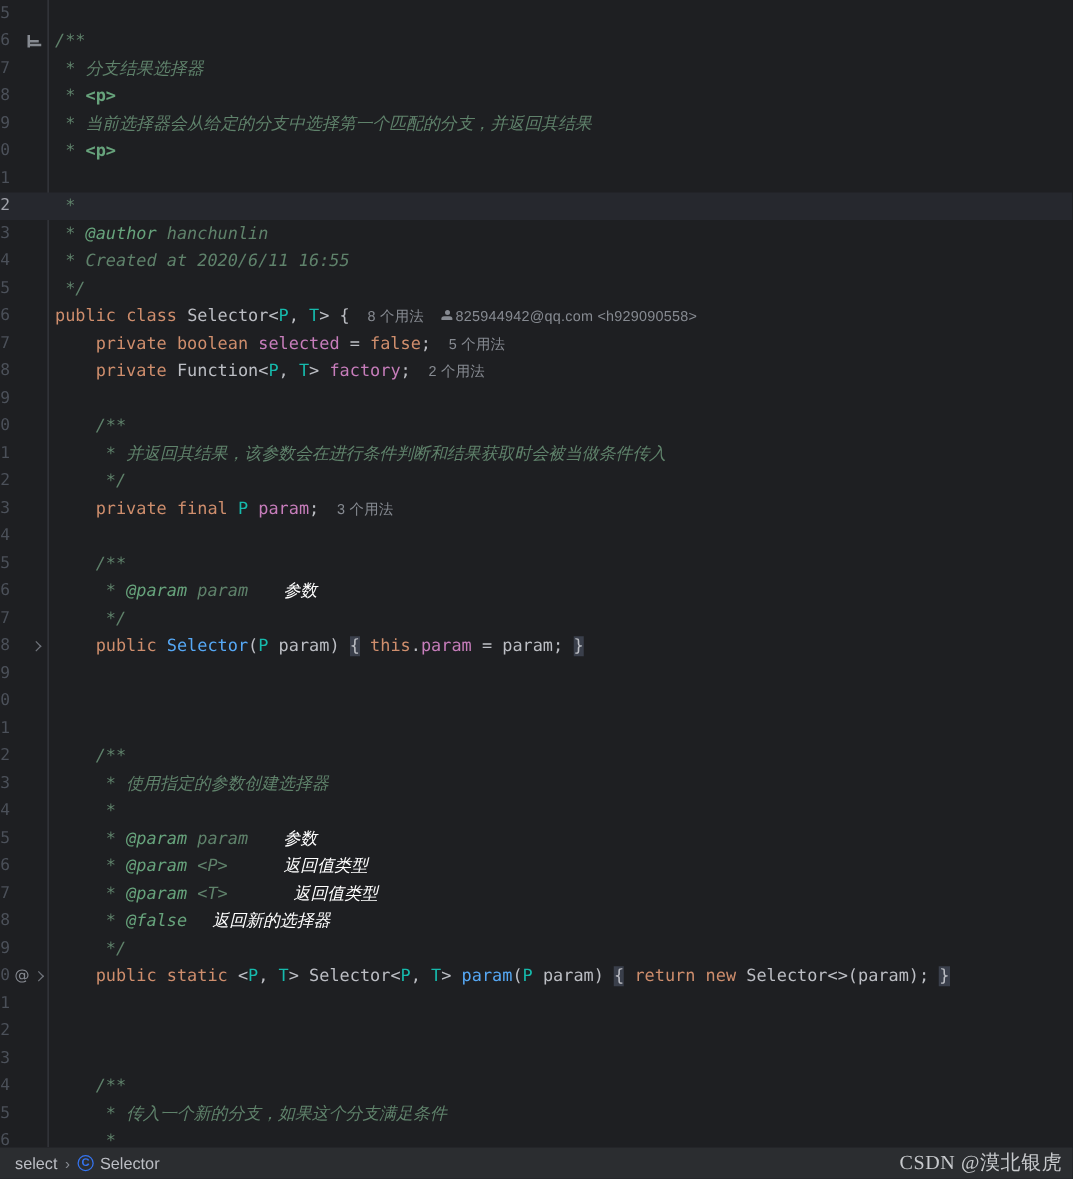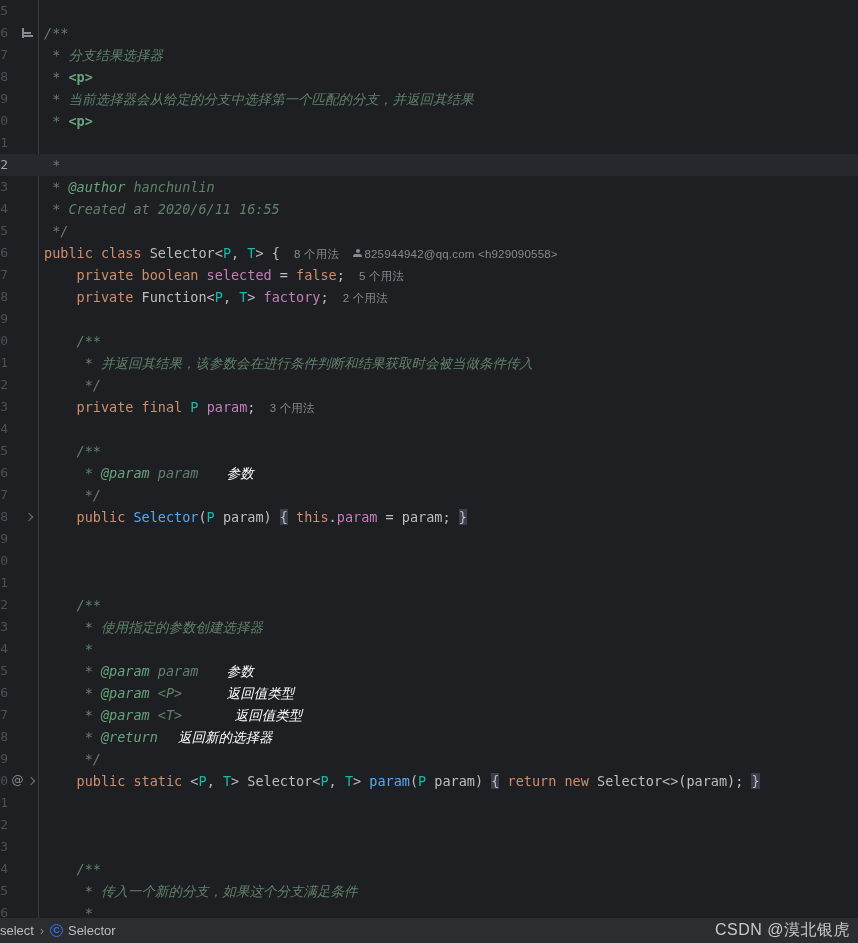--- a/index.html
+++ b/index.html
@@ -157,21 +157,21 @@
   #breadcrumb {
     position: absolute;
     left: 0; top: 918px;
     width: 858px; height: 25px;
     background: #2B2D30;
     display: flex;
     align-items: center;
     font-family: "Liberation Sans", sans-serif;
     font-size: 13px;
     color: #BCBEC4;
-    padding-left: 0px;
+    padding-left: 12px;
     box-sizing: border-box;
   }
   #breadcrumb .crumb { color: #BCBEC4; }
   #breadcrumb .sep {
     color: #868A91;
     margin: 0 6px;
     font-size: 12px;
   }
   .class-ico {
     display: inline-block;
@@ -188,21 +188,21 @@
     vertical-align: -2px;
     box-sizing: border-box;
   }
 
   
   #watermark {
     position: absolute;
     right: 8px;
     bottom: 2px;
     color: #C8CACD;
-    font-family: Liberation Sans, sans-serif;
+    font-family: Liberation Serif, serif;
     font-size: 16px;
     letter-spacing: 0.5px;
   }
 </style>
 </head>
 <body>
 
 <div id="editor">
   <div class="gutter-rule"></div>
   <div id="lines">
@@ -232,21 +232,21 @@
       <div class="row"><div class="gutter"><span class="lnum">8</span><span class="gicon"><span class="icon-chevron"></span></span></div><div class="code"><span class="plain">    </span><span class="kw">public</span><span class="plain"> </span><span class="type">Selector</span><span class="plain">(</span><span class="gen">P</span><span class="plain"> param</span><span class="plain">)</span><span class="plain"> </span><span class="brace-hl">{</span><span class="plain"> </span><span class="kw">this</span><span class="plain">.</span><span class="field">param</span><span class="plain"> = </span><span class="plain">param</span><span class="plain">;</span><span class="plain"> </span><span class="brace-hl">}</span></div></div>
       <div class="row"><div class="gutter"><span class="lnum">9</span></div><div class="code"></div></div>
       <div class="row"><div class="gutter"><span class="lnum">0</span></div><div class="code"></div></div>
       <div class="row"><div class="gutter"><span class="lnum">1</span></div><div class="code"></div></div>
       <div class="row"><div class="gutter"><span class="lnum">2</span></div><div class="code"><span class="plain">    </span><span class="doc">/**</span></div></div>
       <div class="row"><div class="gutter"><span class="lnum">3</span></div><div class="code"><span class="plain">    </span><span class="doc"> * </span><span class="doc">使用指定的参数创建选择器</span></div></div>
       <div class="row"><div class="gutter"><span class="lnum">4</span></div><div class="code"><span class="plain">    </span><span class="doc"> *</span></div></div>
       <div class="row"><div class="gutter"><span class="lnum">5</span></div><div class="code"><span class="plain">    </span><span class="doc"> * </span><span class="doctag">@param</span><span class="doc"> param</span><span class="docval">  参数</span></div></div>
       <div class="row"><div class="gutter"><span class="lnum">6</span></div><div class="code"><span class="plain">    </span><span class="doc"> * </span><span class="doctag">@param</span><span class="doc"> &lt;P&gt;</span><span class="docval">    返回值类型</span></div></div>
       <div class="row"><div class="gutter"><span class="lnum">7</span></div><div class="code"><span class="plain">    </span><span class="doc"> * </span><span class="doctag">@param</span><span class="doc"> &lt;T&gt;</span><span class="docval">     返回值类型</span></div></div>
-      <div class="row"><div class="gutter"><span class="lnum">8</span></div><div class="code"><span class="plain">    </span><span class="doc"> * </span><span class="doctag">@return</span><span class="docval"> 返回新的选择器</span></div></div>
+      <div class="row"><div class="gutter"><span class="lnum">8</span></div><div class="code"><span class="plain">    </span><span class="doc"> * </span><span class="doctag">@false</span><span class="docval"> 返回新的选择器</span></div></div>
       <div class="row"><div class="gutter"><span class="lnum">9</span></div><div class="code"><span class="plain">    </span><span class="doc"> */</span></div></div>
       <div class="row"><div class="gutter"><span class="lnum">0</span><span class="gicon"><span class="icon-at" style="position:absolute;left:-11px;top:0;">@</span><span class="icon-chevron" style="position:absolute;left:2px;top:0;"></span></span></div><div class="code"><span class="plain">    </span><span class="kw">public</span><span class="plain"> </span><span class="kw">static</span><span class="plain"> &lt;</span><span class="gen">P</span><span class="plain">, </span><span class="gen">T</span><span class="plain">&gt; </span><span class="ident">Selector</span><span class="plain">&lt;</span><span class="gen">P</span><span class="plain">, </span><span class="gen">T</span><span class="plain">&gt; </span><span class="type">param</span><span class="plain">(</span><span class="gen">P</span><span class="plain"> param</span><span class="plain">)</span><span class="plain"> </span><span class="brace-hl">{</span><span class="plain"> </span><span class="kw">return</span><span class="plain"> </span><span class="kw">new</span><span class="plain"> </span><span class="ident">Selector</span><span class="plain">&lt;&gt;(param);</span><span class="plain"> </span><span class="brace-hl">}</span></div></div>
       <div class="row"><div class="gutter"><span class="lnum">1</span></div><div class="code"></div></div>
       <div class="row"><div class="gutter"><span class="lnum">2</span></div><div class="code"></div></div>
       <div class="row"><div class="gutter"><span class="lnum">3</span></div><div class="code"></div></div>
       <div class="row"><div class="gutter"><span class="lnum">4</span></div><div class="code"><span class="plain">    </span><span class="doc">/**</span></div></div>
       <div class="row"><div class="gutter"><span class="lnum">5</span></div><div class="code"><span class="plain">    </span><span class="doc"> * </span><span class="doc">传入一个新的分支，如果这个分支满足条件</span></div></div>
       <div class="row"><div class="gutter"><span class="lnum">6</span></div><div class="code"><span class="plain">    </span><span class="doc"> *</span></div></div>
     </div>
 </div>

